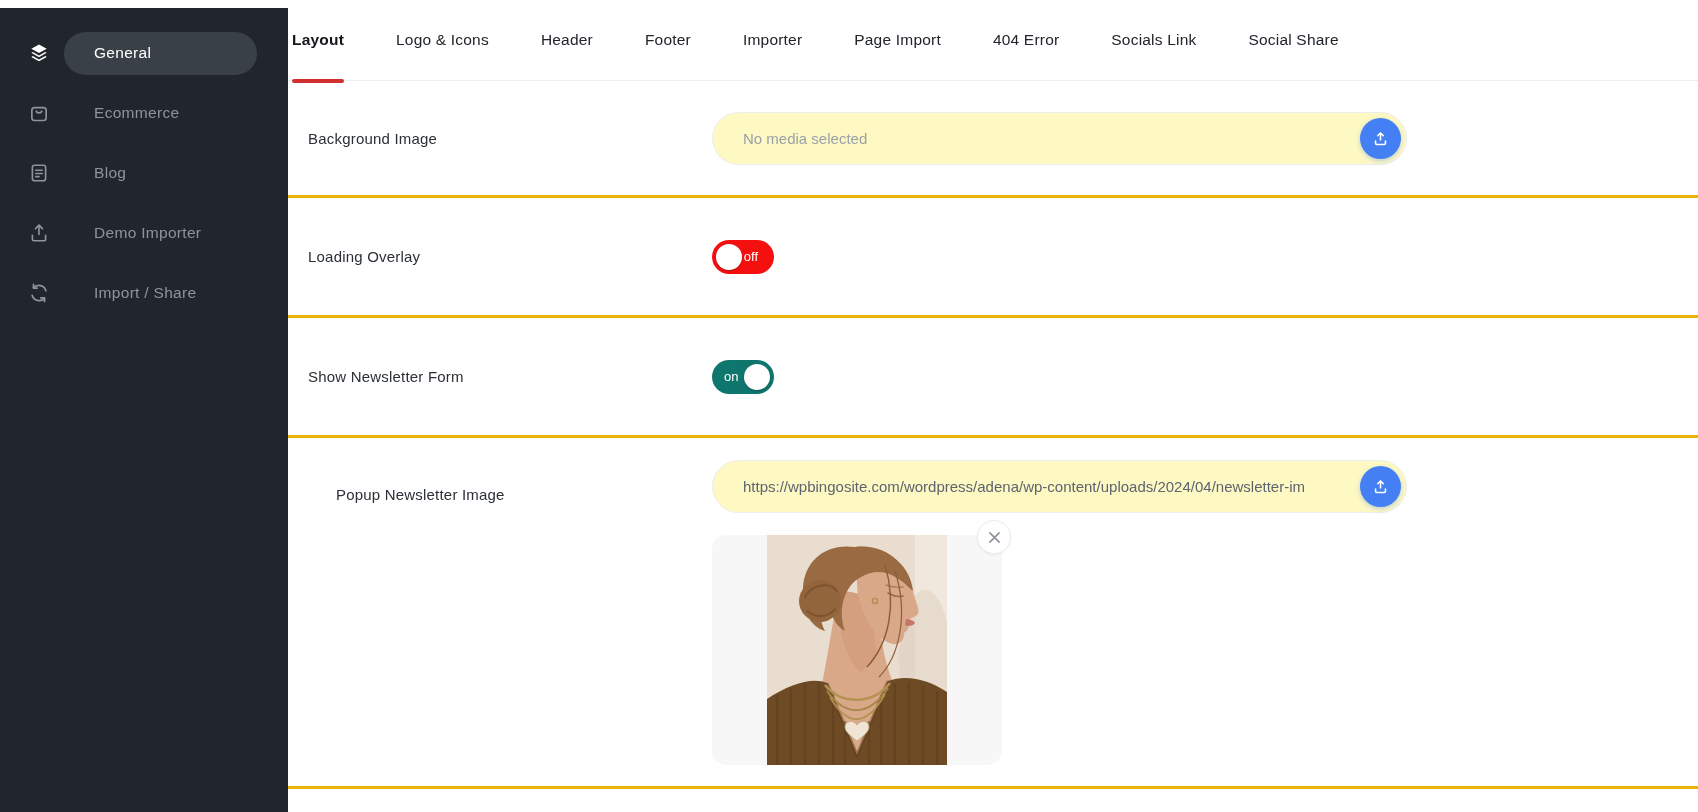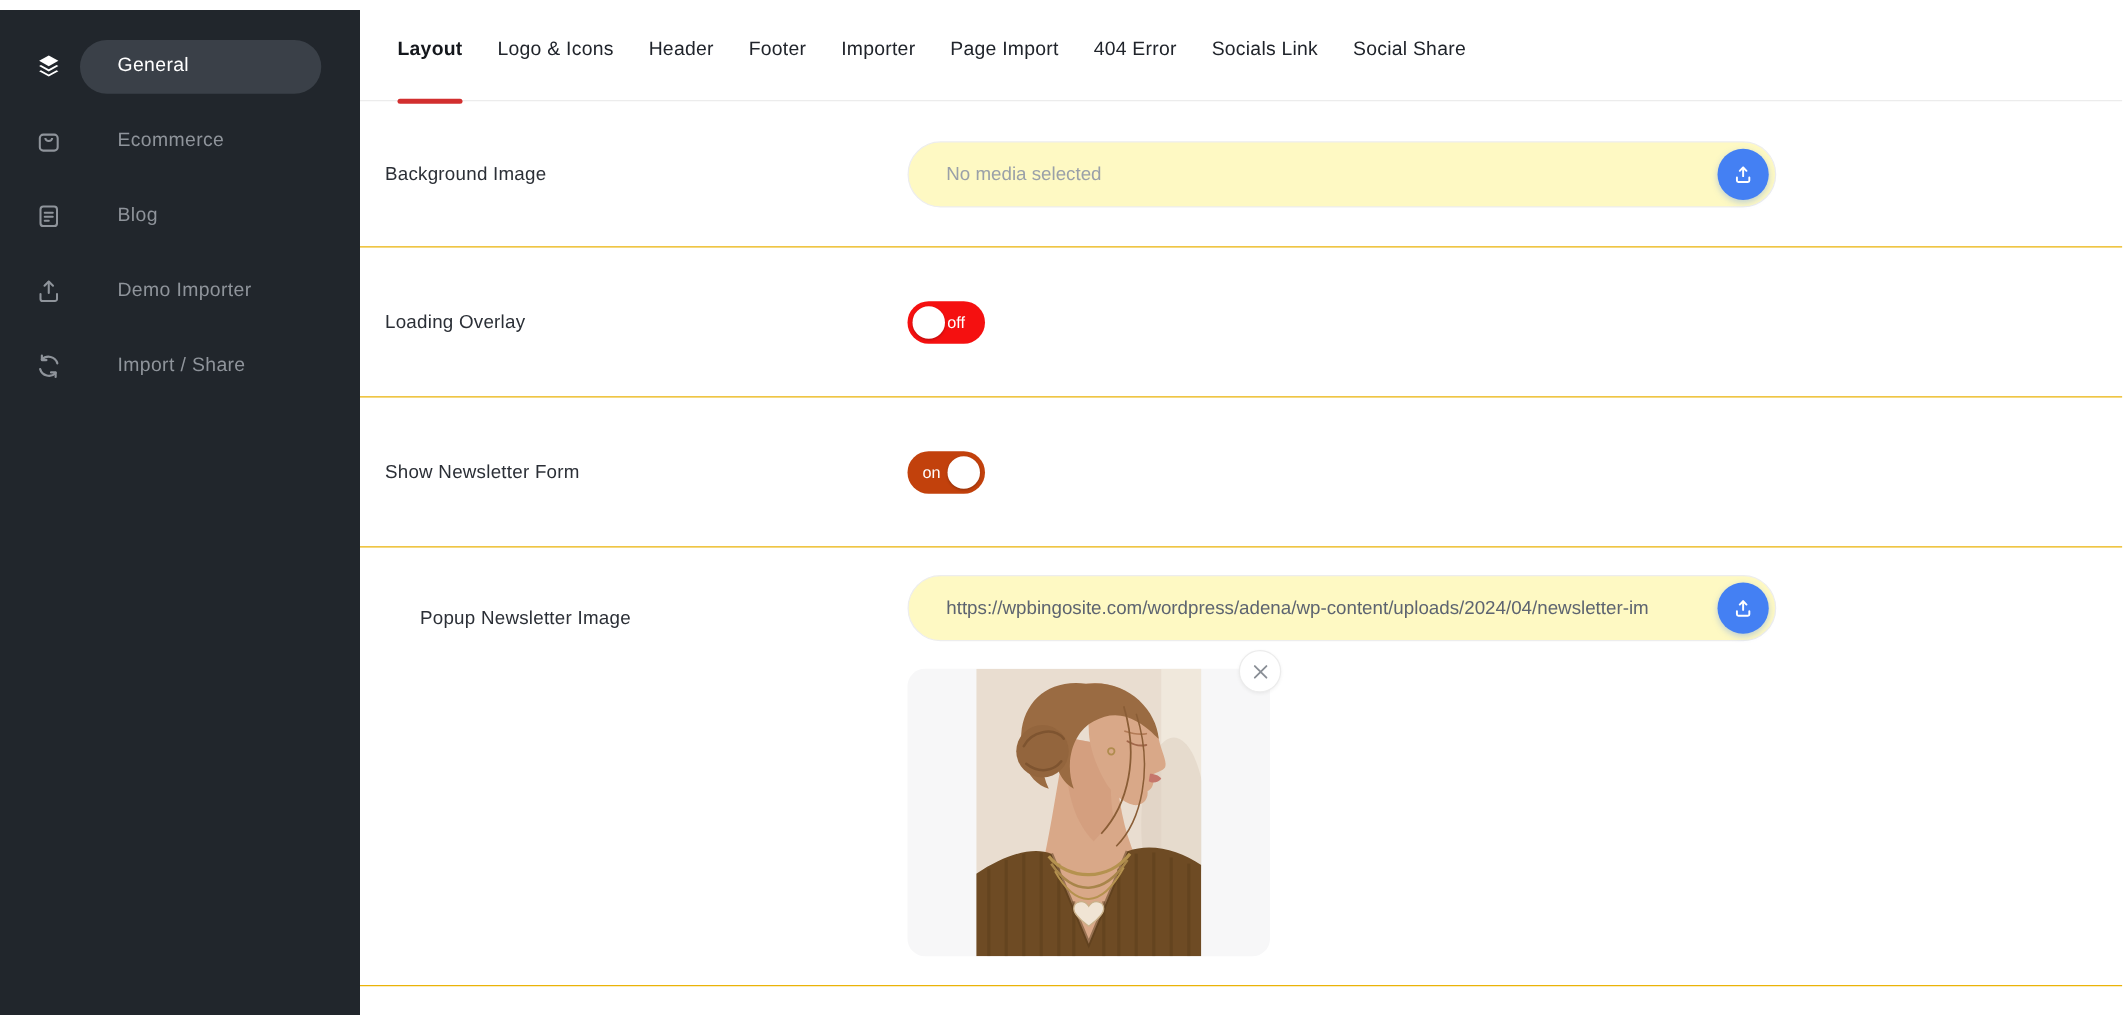--- a/index.html
+++ b/index.html
@@ -23,33 +23,33 @@
     padding-left:30px; border-radius:22px; font-size:15.5px; letter-spacing:.3px;
   }
   .side-item.active { color:#fff; }
   .side-item.active .side-pill { background:#3a4048; }
 
   
   .main { position:absolute; left:288px; top:0; width:1410px; height:812px; background:#fff; }
 
   .tabbar {
     height:81px; border-bottom:1px solid #ececec;
-    display:flex; align-items:center; padding-left:30px; gap:28px;
+    display:flex; align-items:center; padding-left:4px; gap:52px;
   }
   .tab {
     position:relative; font-size:15.5px; color:#20242b; letter-spacing:.2px;
     cursor:pointer; height:81px; display:flex; align-items:center; white-space:nowrap;
   }
   .tab.active { color:#14171c; font-weight:bold; }
   .tab.active::after {
     content:""; position:absolute; left:0; right:0; bottom:-2px; height:4px;
     background:#d22f2f; border-radius:2px;
   }
 
-  .row { display:flex; border-bottom:1px solid #eab308;gap:14px; }
+  .row { display:flex; border-bottom:3px solid #eab308; }
   .row-1 { height:117px; align-items:center; }
   .row-2, .row-3 { height:120px; align-items:center; }
   .row-4 { height:351px; align-items:flex-start; }
   .label-col {
     width:424px; flex:none; padding-left:20px; font-size:15px; color:#2b2f36; letter-spacing:.2px;
   }
   .row-4 .label-col { padding-top:48px;padding-left:48px; }
   .control-col { flex:1; }
   .row-4 .control-col { padding-top:22px; }
 
@@ -74,21 +74,21 @@
     color:#fff; font-size:13px;
   }
   .toggle .knob {
     position:absolute; top:4px; width:26px; height:26px; border-radius:50%; background:#fff;
     box-shadow:0 1px 2px rgba(0,0,0,.25);
   }
   .toggle .t-label { position:absolute; top:0; line-height:34px; }
   .toggle.off { background:#f51010; }
   .toggle.off .knob { left:4px; }
   .toggle.off .t-label { right:16px; }
-  .toggle.on { background:#c2410c; }
+  .toggle.on { background:#0f766e; }
   .toggle.on .knob { right:4px; }
   .toggle.on .t-label { left:12px; }
 
   
   .preview-card {
     position:relative; margin-top:22px; width:290px; height:230px;
     background:#f7f7f8; border-radius:14px;
     display:flex; align-items:center; justify-content:center;
   }
   .preview-photo { width:180px; height:230px; display:block; }

